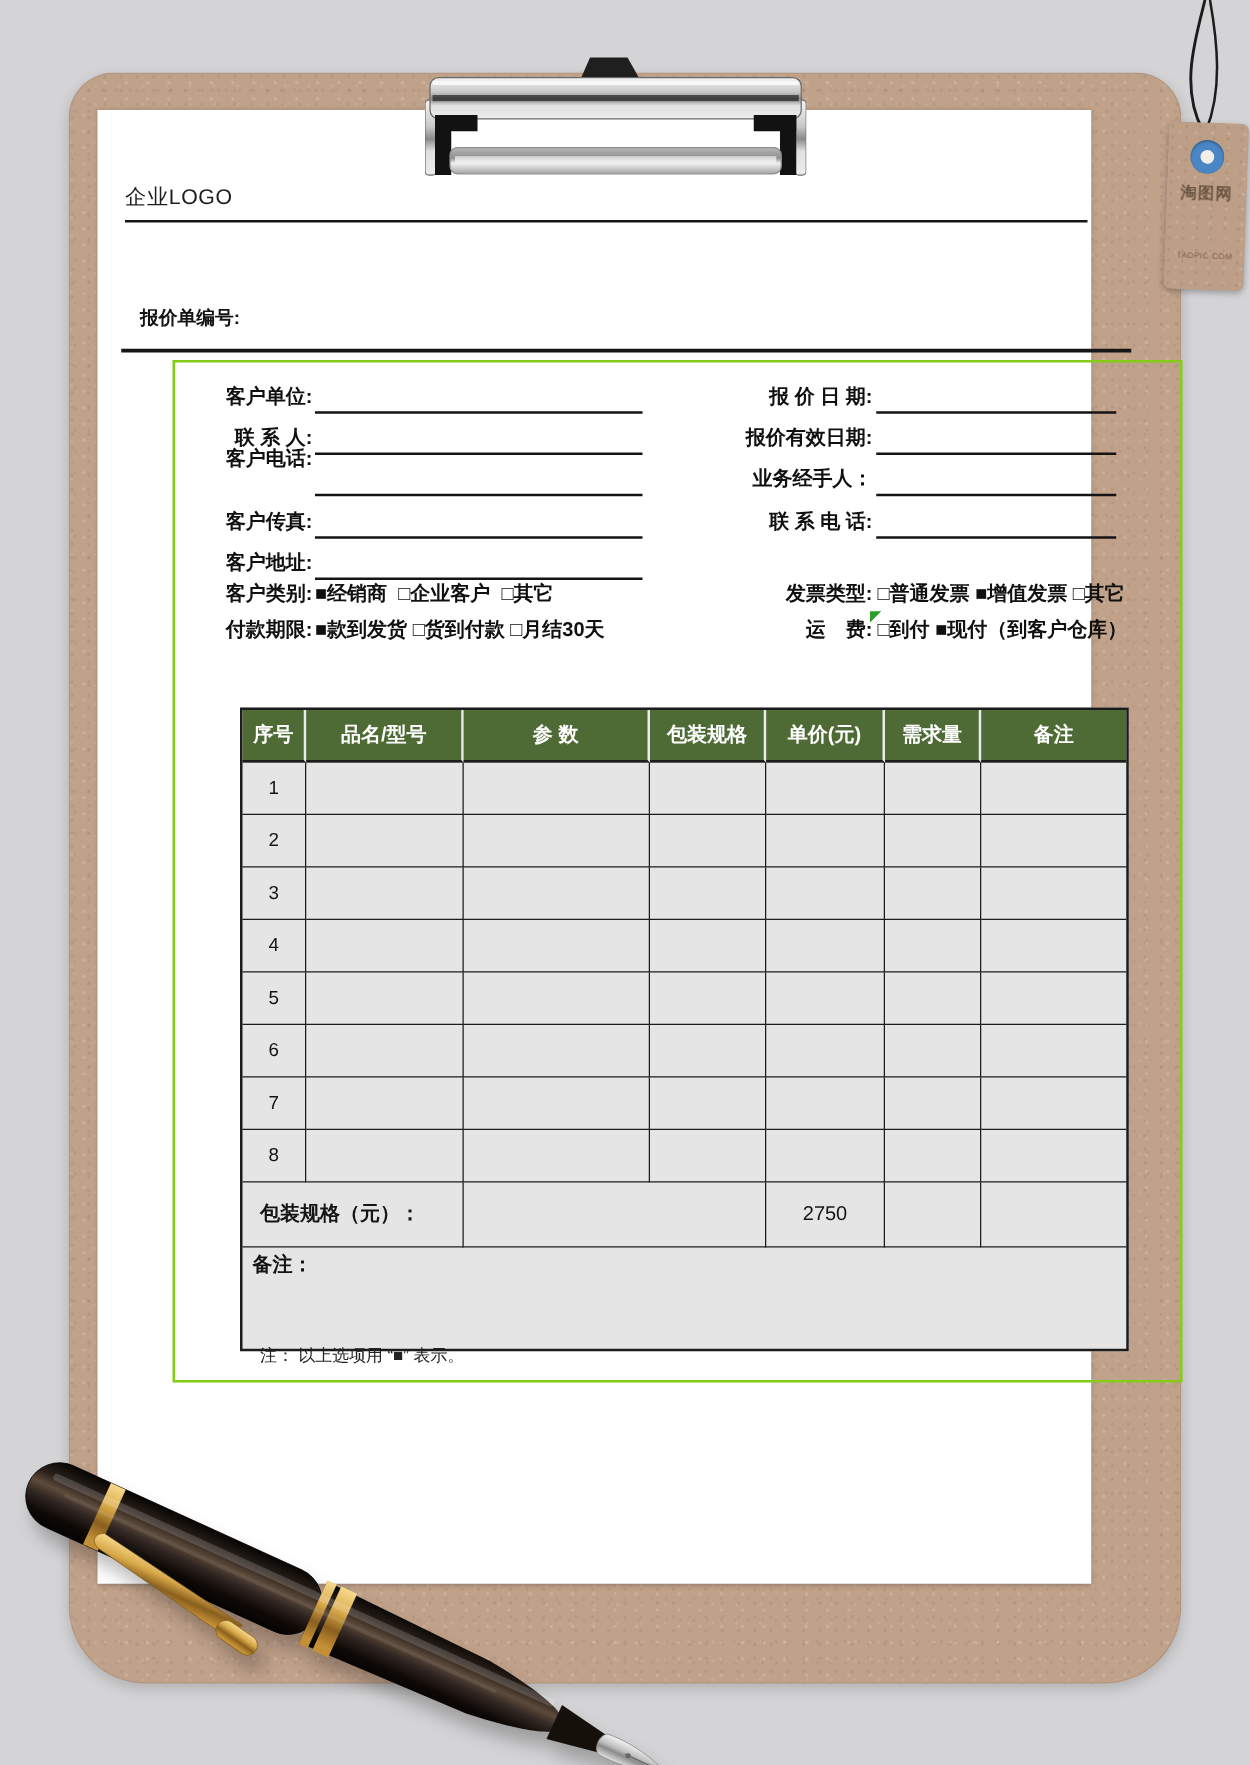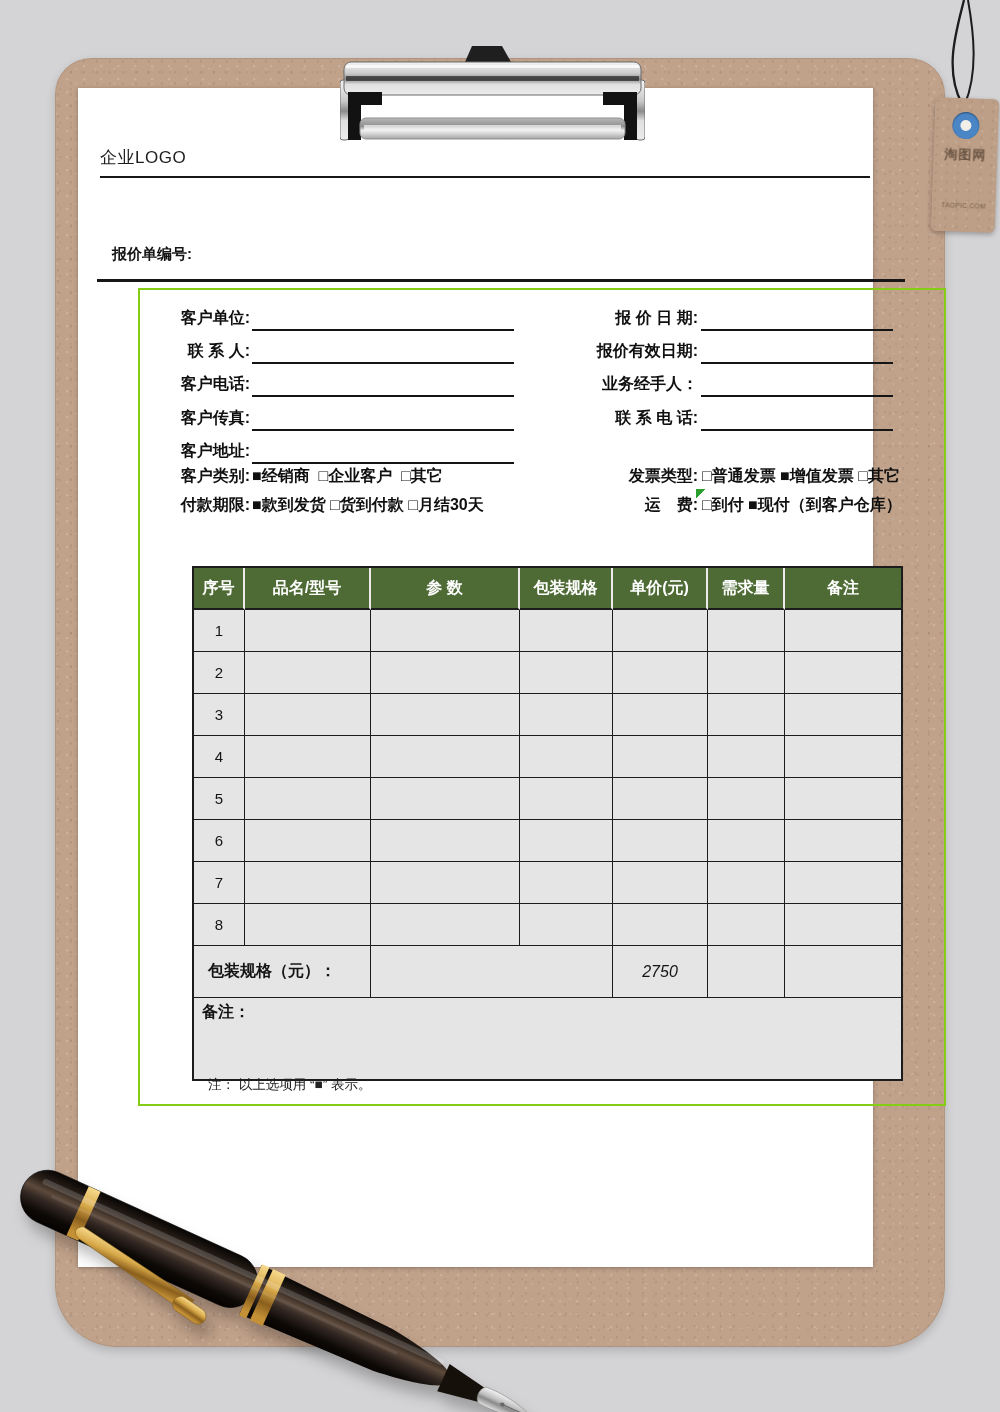--- a/index.html
+++ b/index.html
@@ -45,21 +45,21 @@
   .qtable{position:absolute;left:52px;top:276px;width:707px;border-spacing:0;table-layout:fixed;
     border:2px solid #1c1c1c;background:#e5e5e5;}
   .qtable th{background:#4e6b35;color:#ffffff;font-size:16px;font-weight:600;height:40px;
     border-bottom:2px solid #1c1c1c;border-right:2px solid #eceaea;padding:0;}
   .qtable th:last-child{border-right:none;}
   .qtable td{border-right:1.6px solid #1c1c1c;border-bottom:1.6px solid #1c1c1c;height:41px;
     font-size:15px;color:#141414;padding:0;text-align:center;}
   .qtable td:last-child{border-right:none;}
   .qtable tr.last td{border-bottom:none;}
   .qtable td.total-label{text-align:left;padding-left:14px;font-size:16px;font-weight:600;height:51px;}
-  .qtable td.total-val{font-size:16px;font-style:italic;}
+  .qtable td.total-val{font-size:16px;}
   .qtable td.remarks{height:73px;text-align:left;vertical-align:top;padding:4px 8px;font-size:16px;font-weight:600;}
   .footnote{position:absolute;left:68px;top:786px;font-size:13.5px;color:#222;}
 
   
   .clip-svg{position:absolute;left:340px;top:40px;}
 
   
   .tag-string-svg{position:absolute;left:938px;top:0;}
   .tag-body{position:absolute;left:933px;top:98px;width:64px;height:134px;background:#bd9e86;
     background-image:radial-gradient(circle at 30% 40%, rgba(90,60,40,.10) 1px, transparent 1.5px),
@@ -93,21 +93,21 @@
     <div class="logo-line"></div>
     <div class="quote-no">报价单编号:</div>
     <div class="rule-2"></div>
 
     <div class="form-box">
 
       <div class="flabel l" style="top:17px">客户单位:</div>
       <div class="fline  l" style="top:39px"></div>
       <div class="flabel l" style="top:50px">联 系 人:</div>
       <div class="fline  l" style="top:72px"></div>
-      <div class="flabel l" style="top:83px">客户电话:</div>
+      <div class="flabel l" style="top:67px">客户电话:</div>
       <div class="fline  l" style="top:105px"></div>
       <div class="flabel l" style="top:117px">客户传真:</div>
       <div class="fline  l" style="top:139px"></div>
       <div class="flabel l" style="top:150px">客户地址:</div>
       <div class="fline  l" style="top:172px"></div>
 
       <div class="flabel r" style="top:17px">报 价 日 期:</div>
       <div class="fline  r" style="top:39px"></div>
       <div class="flabel r" style="top:50px">报价有效日期:</div>
       <div class="fline  r" style="top:72px"></div>

